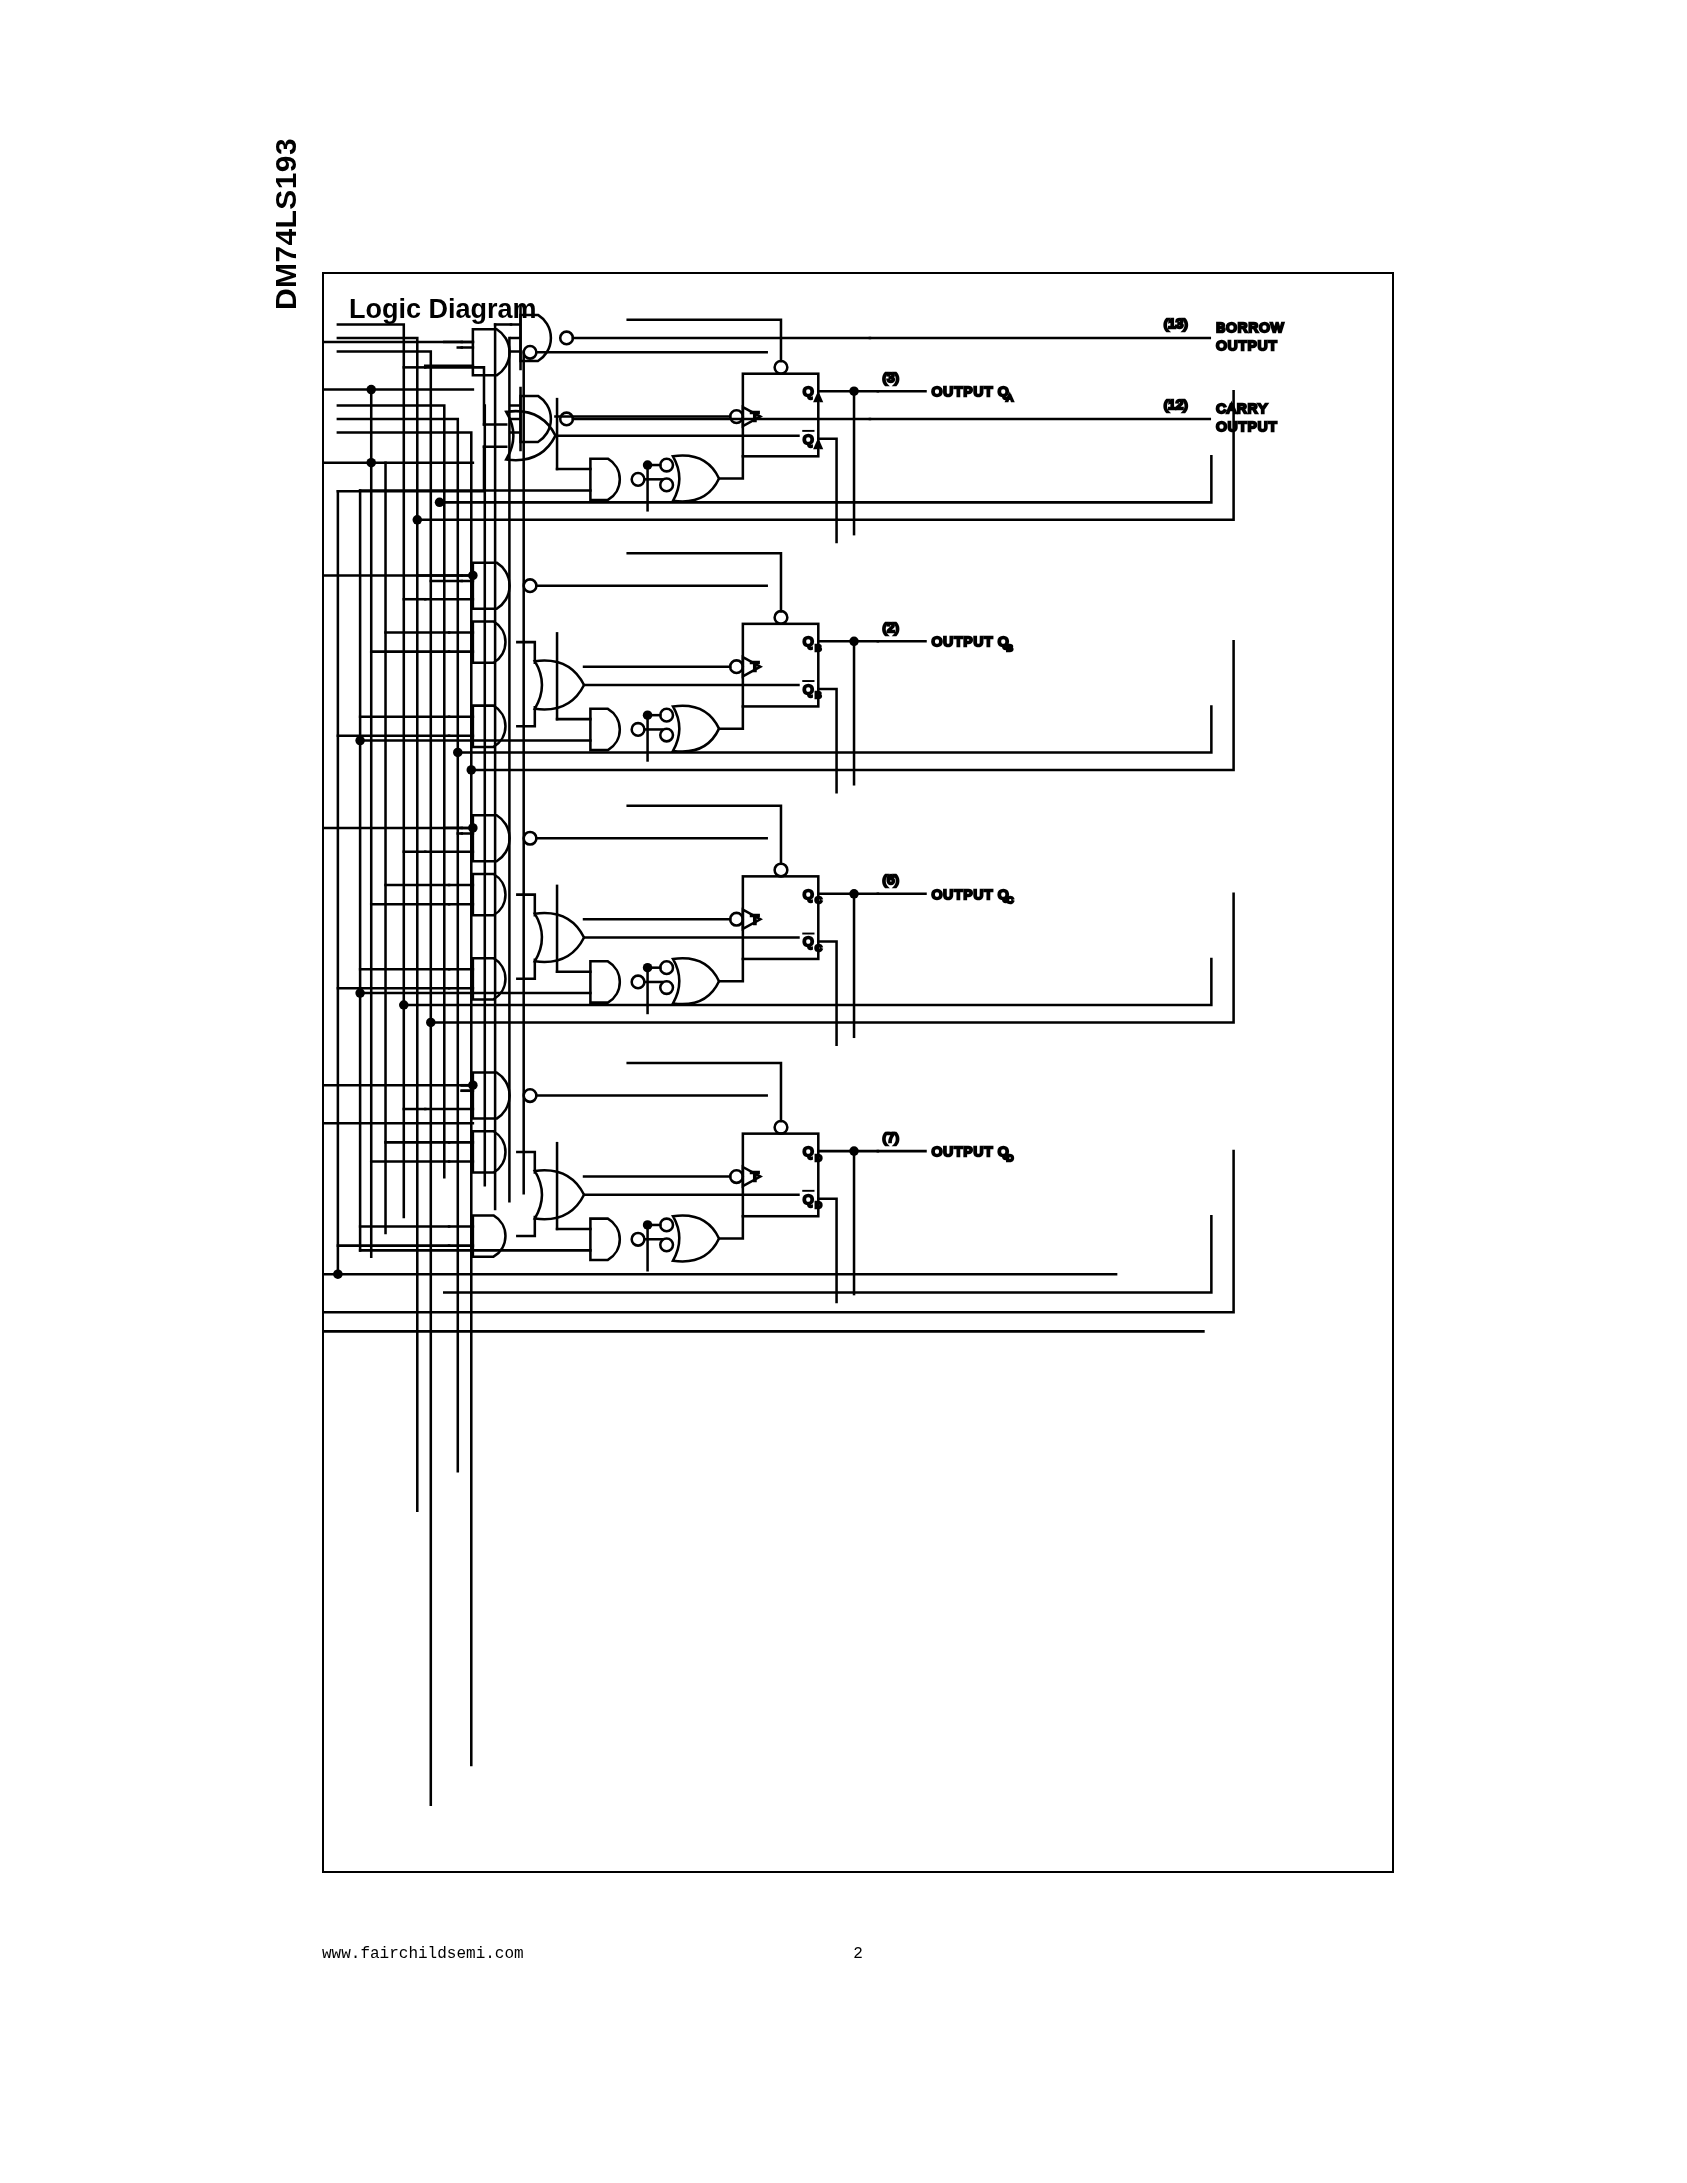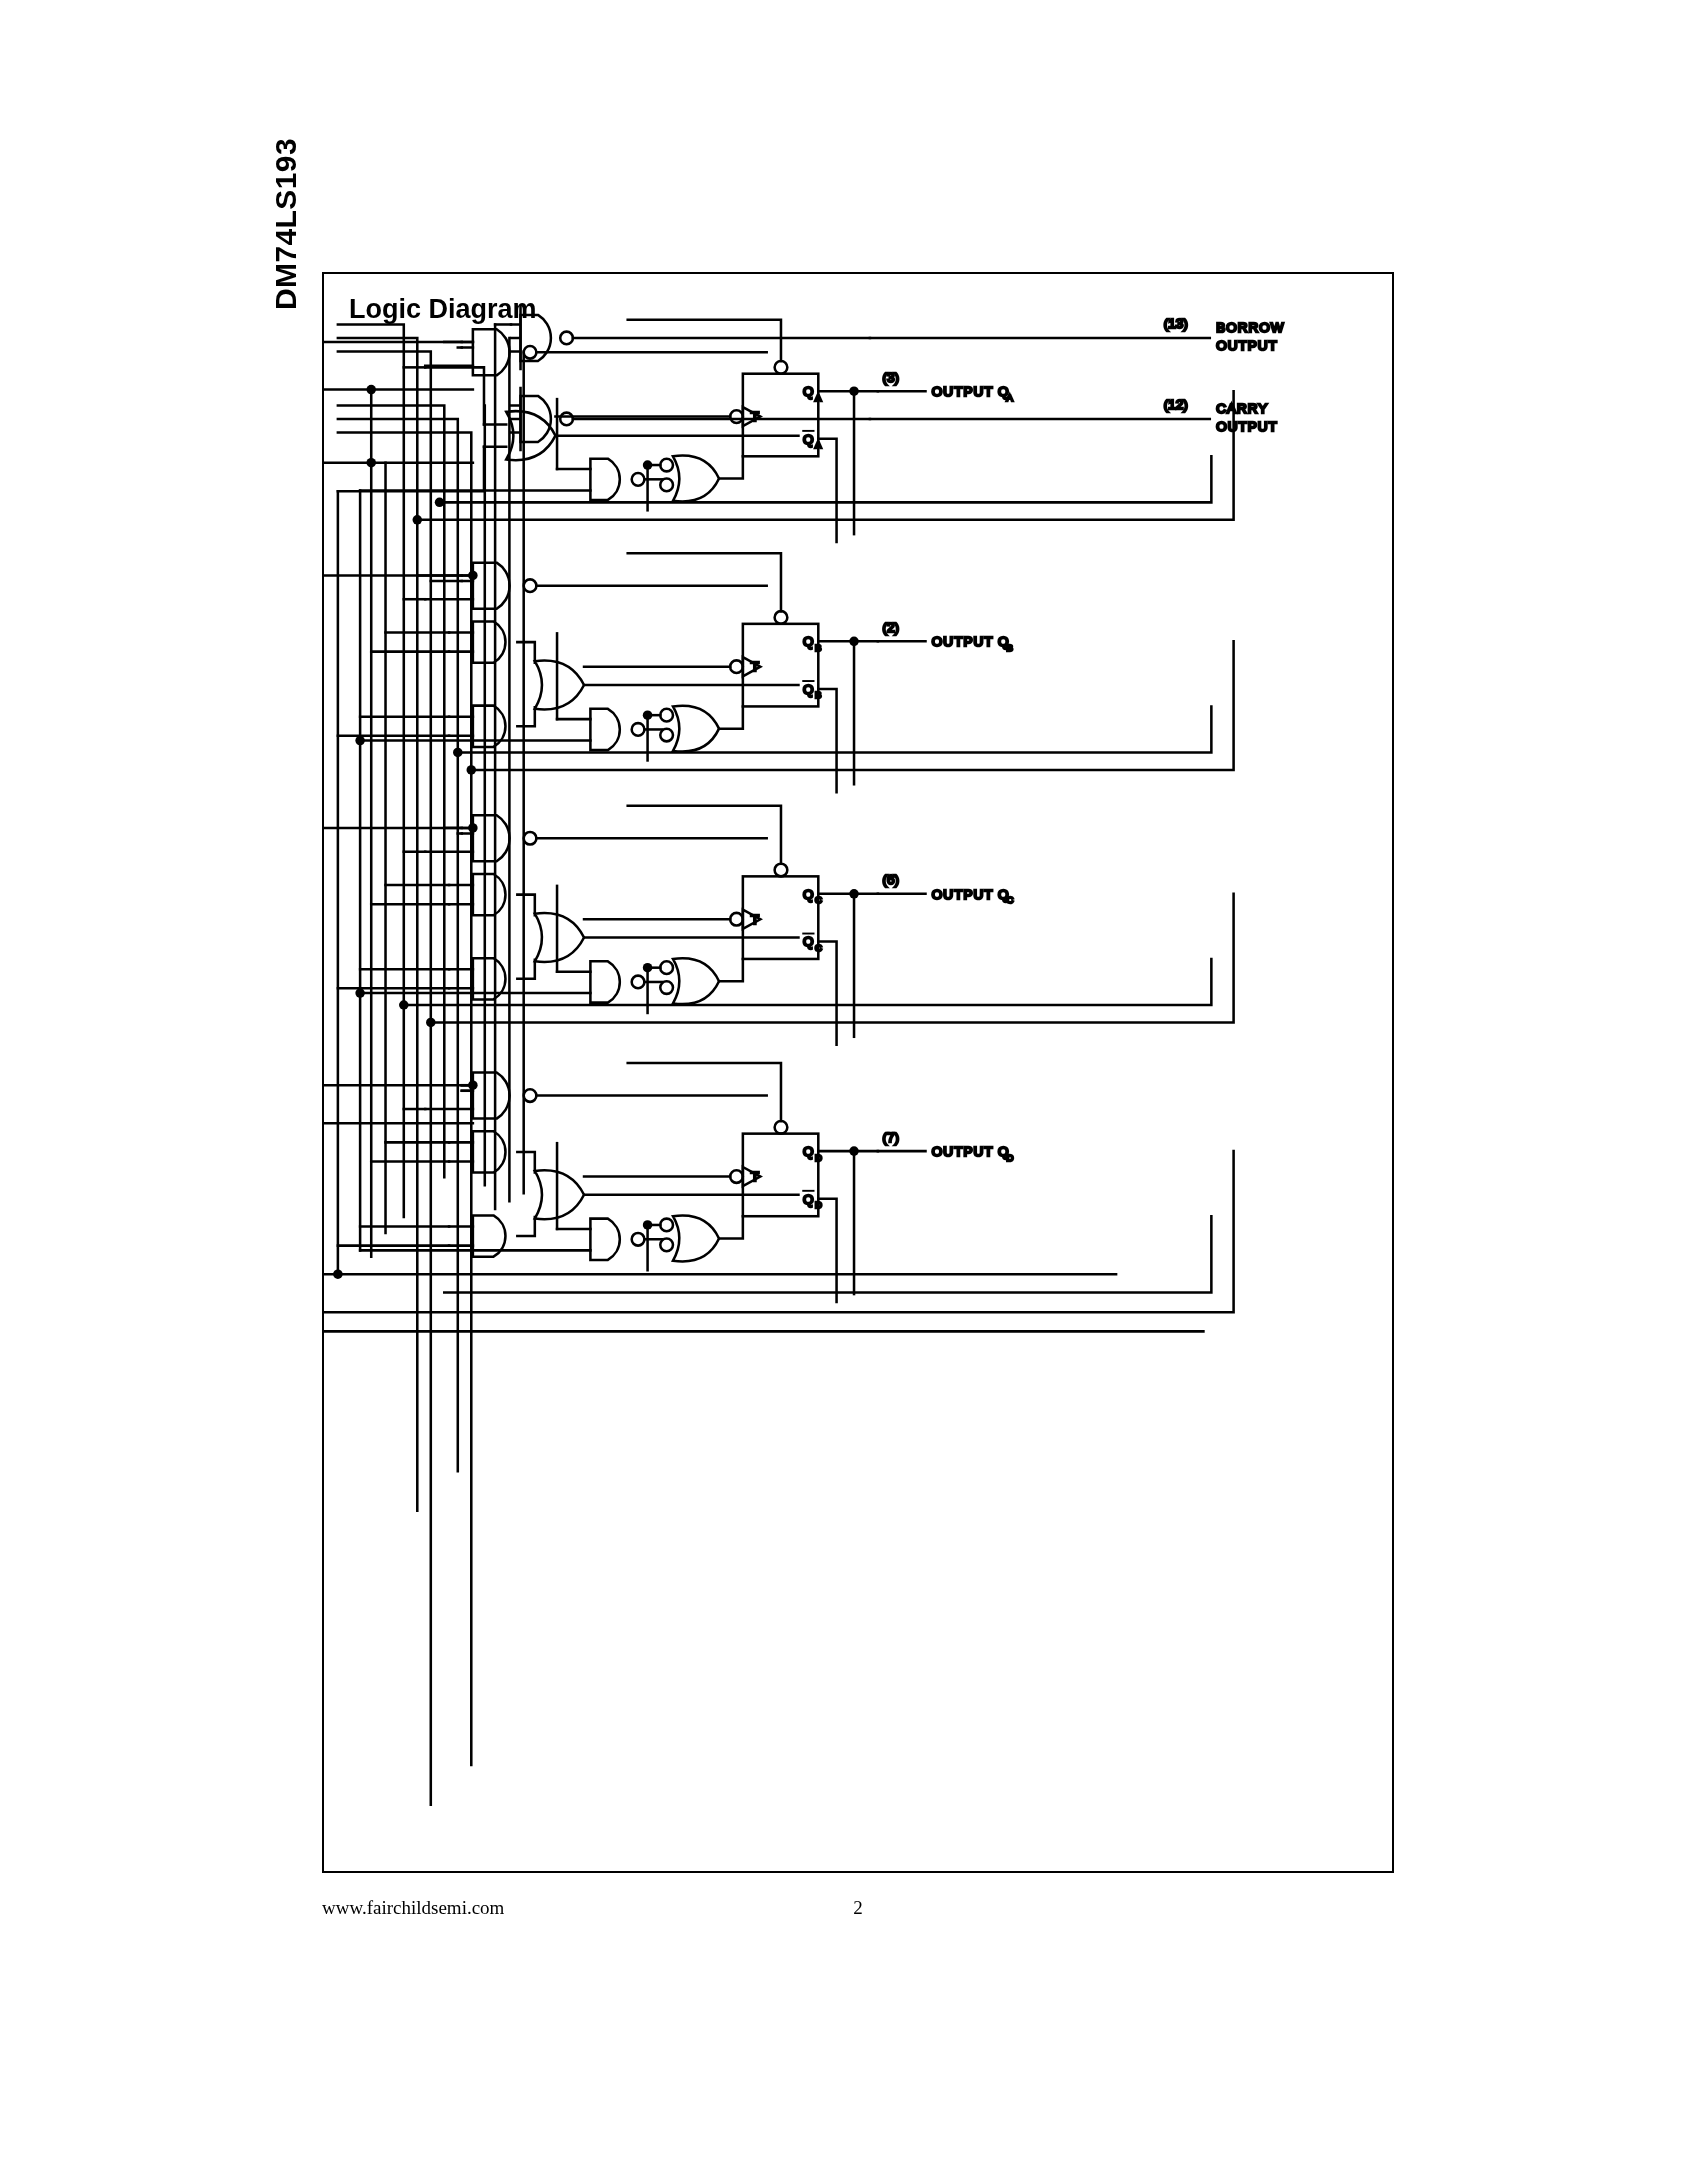--- a/index.html
+++ b/index.html
@@ -53,25 +53,25 @@
     left: 349px;
     top: 294px;
     font-family: "Liberation Sans", sans-serif;
     font-weight: bold;
     font-size: 27px;
     color: #000;
   }
   #footer {
     position: absolute;
     left: 322px;
-    top: 1897px;
+    top: 1945px;
     width: 1072px;
     height: 32px;
-    font-family: Liberation Serif, serif;
-    font-size: 19px;
+    font-family: Liberation Mono, monospace;
+    font-size: 16px;
     color: #000;
   }
   #footer .left { position: absolute; left: 0; top: 0; }
   #footer .center { position: absolute; left: 0; top: 0; width: 100%; text-align: center; }
   svg#schematic {
     position: absolute;
     left: 322px;
     top: 272px;
     width: 1072px;
     height: 1601px;

